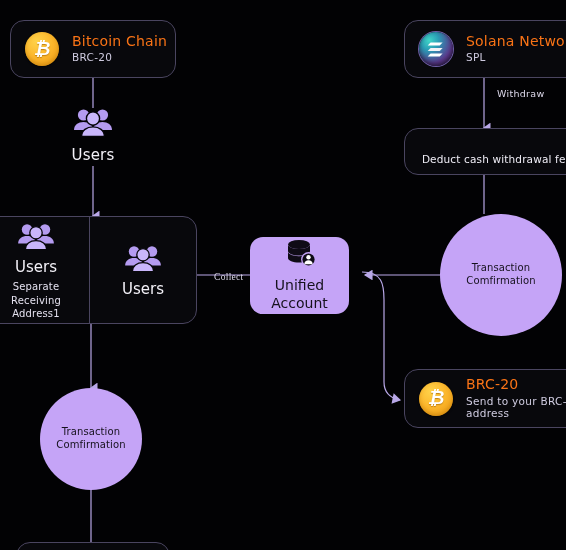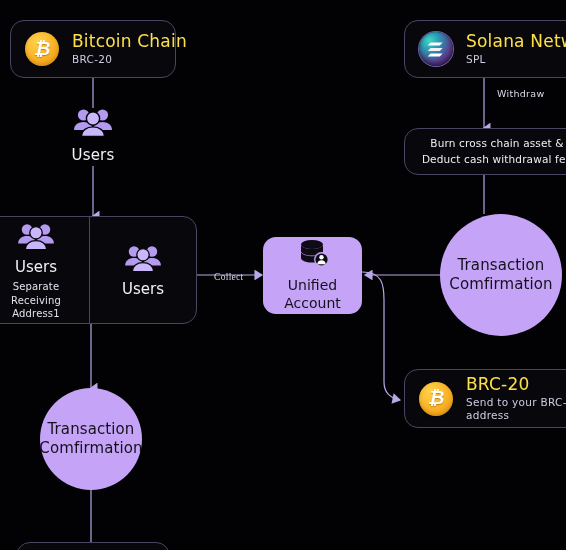--- a/index.html
+++ b/index.html
@@ -18,21 +18,21 @@
     background:#08080c;
     border:1px solid #4a4560;
     border-radius:14px;
     display:flex;align-items:center;
     box-sizing:border-box;
     z-index:3;
   }
   .card .ic{flex:0 0 auto;margin:0 13px 0 14px;}
   .card .txt{display:flex;flex-direction:column;justify-content:center;min-width:0;}
   .card .title{
-    color:#fde047;font-size:17px;letter-spacing:.2px;line-height:1.12;
+    color:#f97316;font-size:14px;letter-spacing:.2px;line-height:1.12;
     white-space:nowrap;
   }
   .card .sub{
     color:#cfcbe0;font-size:10.5px;letter-spacing:.3px;margin-top:2px;line-height:1.22;
   }
   .card .sub.wide{max-width:118px;white-space:normal;}
 
   
   .coin-btc{
     width:34px;height:34px;border-radius:50%;
@@ -91,21 +91,21 @@
   .procbox .ptxt{color:#efedf6;font-size:10.5px;line-height:1.45;letter-spacing:.15px;}
 
   
   .circle{
     position:absolute;border-radius:50%;
     background:#c5a4f7;
     display:flex;align-items:center;justify-content:center;
     text-align:center;
     z-index:3;
   }
-  .circle .ctxt{color:#15111c;font-size:15px;line-height:1.28;letter-spacing:.1px;}
+  .circle .ctxt{color:#15111c;font-size:10px;line-height:1.28;letter-spacing:.1px;}
   .purplebox{
     position:absolute;border-radius:13px;background:#c5a4f7;
     display:flex;flex-direction:column;align-items:center;justify-content:center;
     z-index:3;
   }
   .purplebox .ctxt{color:#15111c;font-size:14px;line-height:1.22;text-align:center;margin-top:4px;}
 
   
   .stub{
     position:absolute;background:#08080c;border:1px solid #4a4560;
@@ -225,40 +225,40 @@
           <path d="M1 24 c0-5.2 4.3-8 9.5-8 s9.5 2.8 9.5 8 z" fill="#b49bf0"></path>
           <path d="M20 24 c0-5.2 4.3-8 9.5-8 s9.5 2.8 9.5 8 z" fill="#b49bf0"></path>
           <circle cx="20" cy="12.5" r="6.6" fill="#c9b6fb" stroke="#08080c" stroke-width="1.4"></circle>
           <path d="M8.6 30.5 c0-6.2 5.1-9.6 11.4-9.6 s11.4 3.4 11.4 9.6 z" fill="#c9b6fb" stroke="#08080c" stroke-width="1.4"></path>
         </svg>
       </span>
       <div class="cap">Users</div>
     </div>
   </div>
 
-  <div class="purplebox" style="left:263px;top:237px;width:99px;height:77px;">
+  <div class="purplebox" style="left:250px;top:237px;width:99px;height:77px;">
     <span>
       <svg width="36" height="30" viewBox="0 0 36 30" aria-hidden="true">
         <ellipse cx="17" cy="5.5" rx="11" ry="4.6" fill="#0f0b16"></ellipse>
         <path d="M6 5.5 v6.5 c0 2.5 4.9 4.6 11 4.6 s11-2.1 11-4.6 V5.5 c0 2.5-4.9 4.6-11 4.6 S6 8 6 5.5 z" fill="#0f0b16"></path>
         <path d="M6 12.6 v6.4 c0 2.5 4.9 4.6 11 4.6 s11-2.1 11-4.6 v-6.4 c0 2.5-4.9 4.6-11 4.6 s-11-2.1-11-4.6 z" fill="#0f0b16"></path>
         <circle cx="26.5" cy="20.5" r="7.4" fill="#c5a4f7"></circle>
         <circle cx="26.5" cy="20.5" r="6.1" fill="#0f0b16"></circle>
         <circle cx="26.5" cy="18.2" r="2.2" fill="#ffffff"></circle>
         <path d="M22.3 25.2 c0-2.5 1.9-4 4.2-4 s4.2 1.5 4.2 4 z" fill="#ffffff"></path>
       </svg>
     </span>
     <div class="ctxt">
       <span>Unified Account</span>
     </div>
   </div>
 
   <div class="procbox" style="left:404px;top:128px;width:186px;height:47px;">
     <div class="ptxt">
-      <span>Burn cross chain asset &amp;</span><br>
+      <br>
       <span>Deduct cash withdrawal fee</span>
     </div>
   </div>
 
   <div class="circle" style="left:440px;top:214px;width:122px;height:122px;">
     <div class="ctxt">
       <span>Transaction</span><br>
       <span>Comfirmation</span>
     </div>
   </div>

